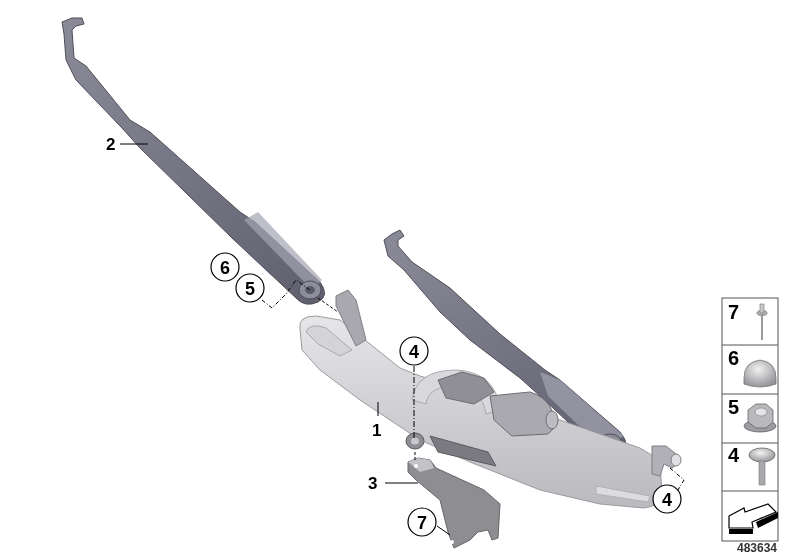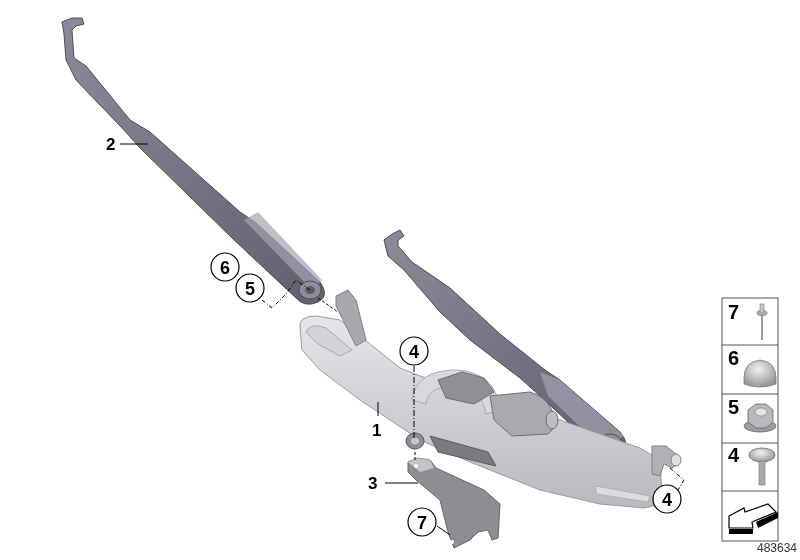--- a/index.html
+++ b/index.html
@@ -2,22 +2,22 @@
 <html><head>
 <meta charset="utf-8">
 <style>
   html, body { margin: 0; padding: 0; background: #ffffff; }
   body { width: 800px; height: 560px; position: relative; overflow: hidden;
          font-family: "Liberation Sans", sans-serif; }
   #diagram { position: absolute; left: 0; top: 0; width: 800px; height: 560px; }
   .num { font-family: "Liberation Sans", sans-serif; font-weight: bold; font-size: 17px; fill: #000; }
   .cnum { font-family: "Liberation Sans", sans-serif; font-weight: bold; font-size: 18px; fill: #000; }
   .lnum { font-family: "Liberation Sans", sans-serif; font-weight: bold; font-size: 20px; fill: #000; }
-  .docid { position: absolute; left: 737px; top: 541px; width: 60px; text-align: right;
-           font-size: 12px; color: #333; font-family: "Liberation Sans", sans-serif; }
+  .docid { position: absolute; left: 737px; top: 541px; width: 60px; text-align: left;
+           font-size: 12px; color: #333; font-family: "Liberation Sans", sans-serif; font-weight: bold; }
 </style>
 </head>
 <body>
 
 <svg id="diagram" viewBox="0 0 800 560" xmlns="http://www.w3.org/2000/svg">
   <defs>
     <linearGradient id="armG" x1="0" y1="0" x2="1" y2="1">
       <stop offset="0" stop-color="#8a8a98"></stop>
       <stop offset="1" stop-color="#5f5f6d"></stop>
     </linearGradient>

